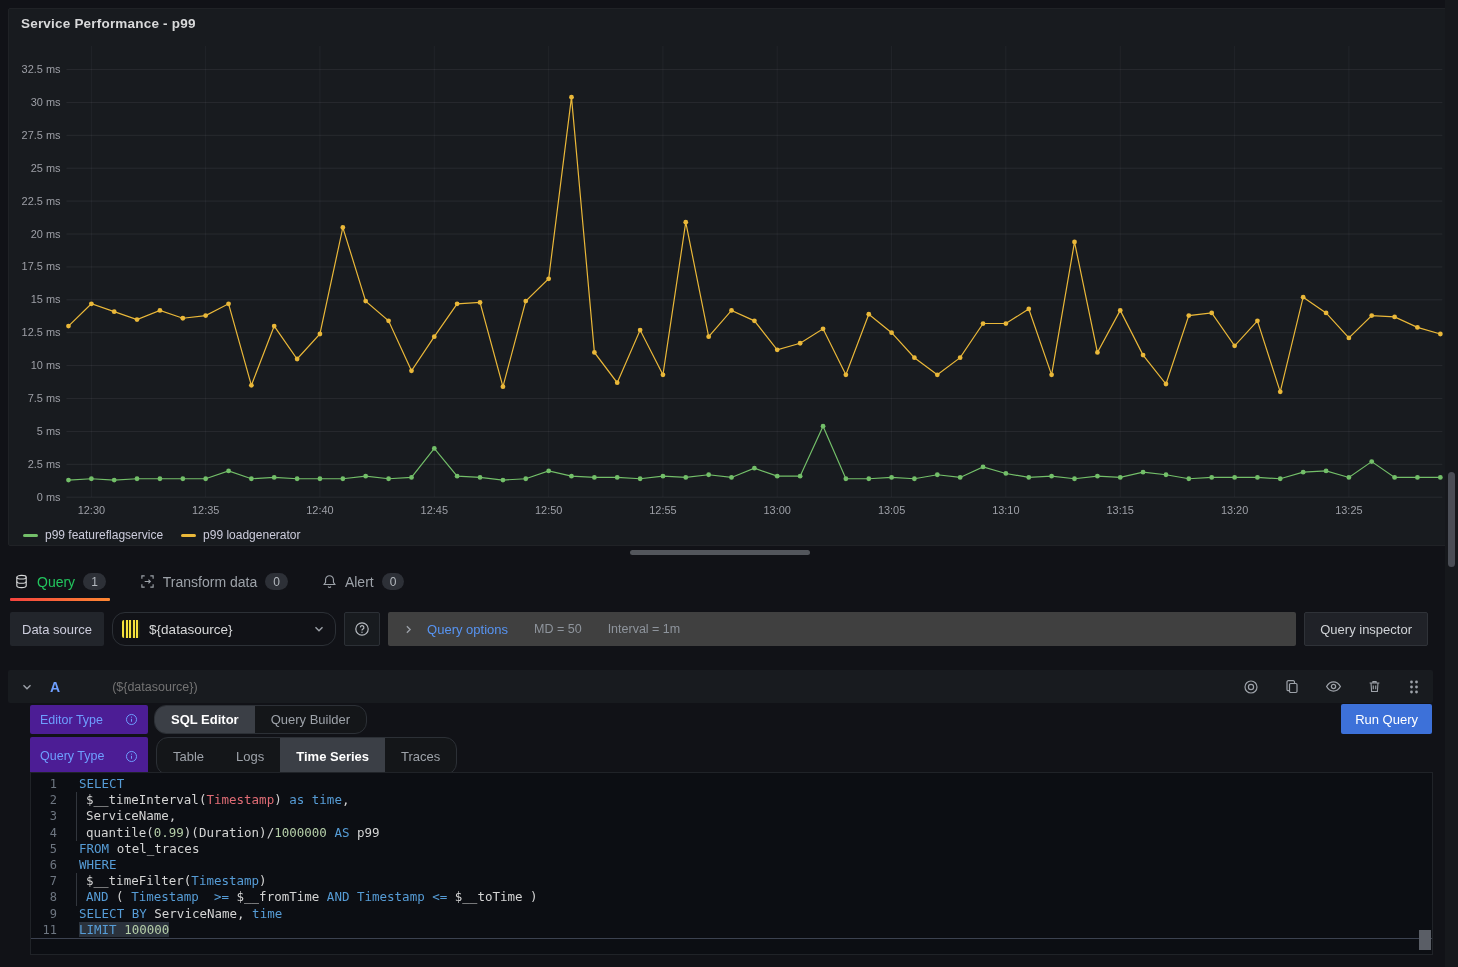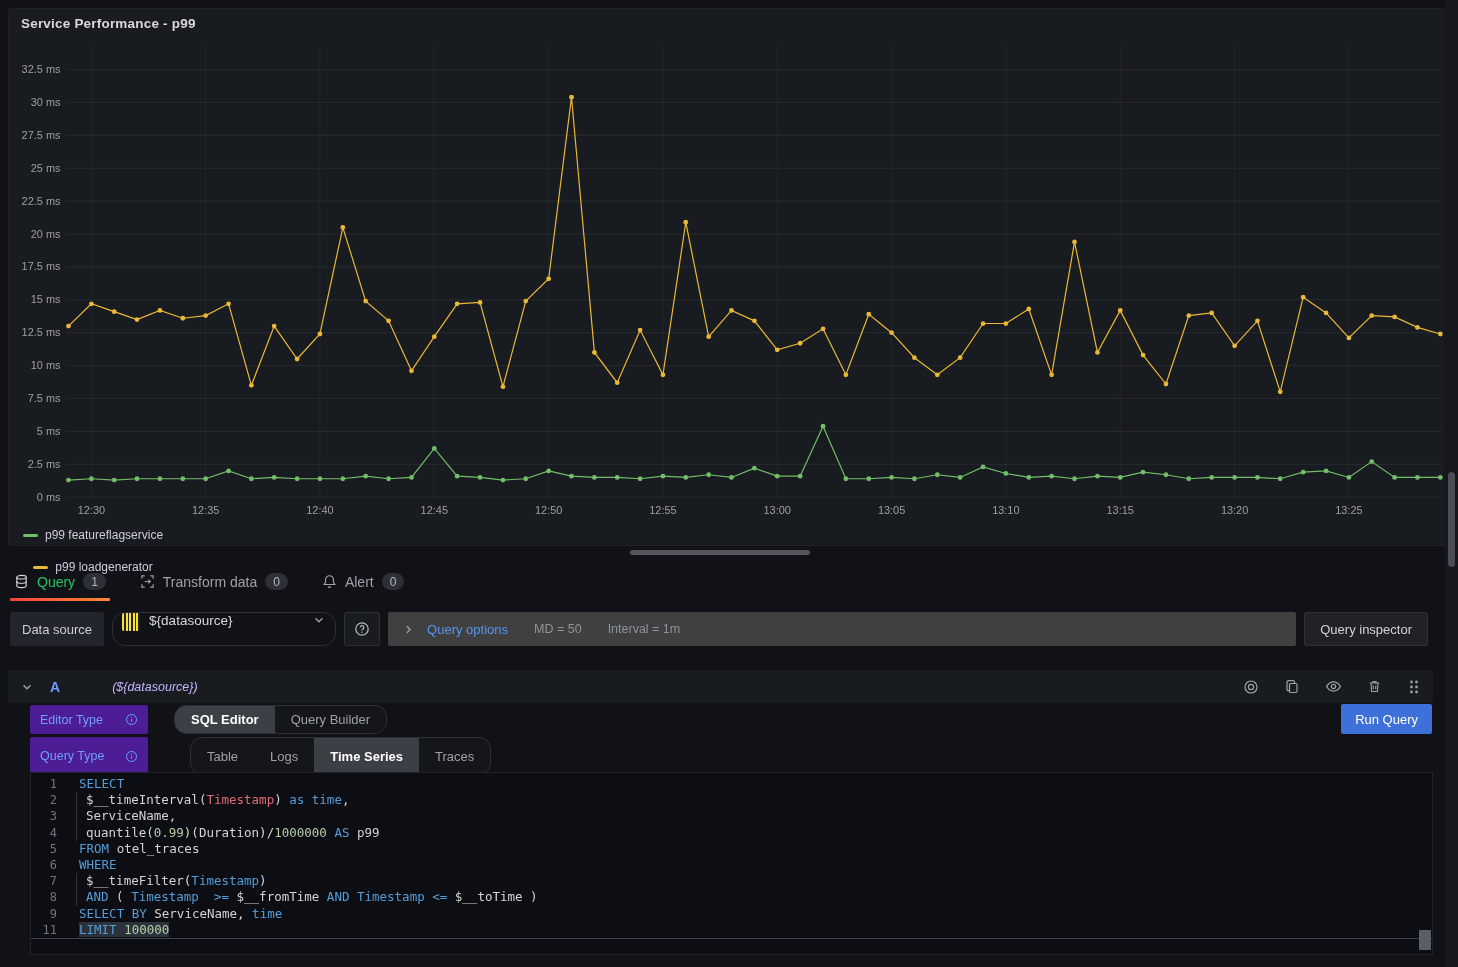--- a/index.html
+++ b/index.html
@@ -5,67 +5,67 @@
   html,body{margin:0;padding:0;}
   body{width:1458px;height:967px;background:#111217;position:relative;overflow:hidden;
        font-family:"Liberation Sans",sans-serif;-webkit-font-smoothing:antialiased;}
 
   
   .chart-panel{position:absolute;left:8px;top:8px;width:1442px;height:538px;background:#181b1f;
                border:1px solid #202226;border-radius:2px;box-sizing:border-box;}
   .panel-title{position:absolute;left:12px;top:7px;font-size:13.5px;font-weight:600;color:#d8d9da;letter-spacing:.2px;}
   svg.chart{position:absolute;inset:0;width:100%;height:100%;}
   svg.chart text.ax{font-family:"Liberation Sans",sans-serif;font-size:11px;fill:#9d9fa6;}
-  .legend{position:absolute;left:14px;top:519px;display:flex;gap:18px;align-items:center;flex-direction:column;}
+  .legend{position:absolute;left:14px;top:519px;display:flex;gap:18px;align-items:center;}
   .legend-item{display:flex;align-items:center;gap:7px;font-size:12px;color:#ccccdc;cursor:pointer;}
   .legend-swatch{width:15px;height:3px;border-radius:2px;}
 
   .hscroll{position:absolute;left:630px;top:550px;width:180px;height:5px;background:#53565c;border-radius:3px;}
 
   
   .tabs{position:absolute;left:10px;top:565px;height:33px;display:flex;gap:26px;align-items:center;}
   .tab{display:flex;gap:8px;align-items:center;position:relative;height:33px;padding:0 4px;cursor:pointer;color:#9da2a9;}
   .tab .lbl{font-size:14px;color:#9da2a9;}
   .tab.active .lbl{color:#22c55e;font-weight:500;}
   .tab.active::after{content:"";position:absolute;left:0;right:0;bottom:-3px;height:3px;
                      background:linear-gradient(90deg,#f5433e,#ff8833);border-radius:1px;}
   .tab svg{stroke:#9da2a9;}
   .tab.active svg{stroke:#d8d9da;}
   .badge{background:#2d3037;color:#b4b9bf;border-radius:9px;font-size:12px;padding:1.5px 8px;}
 
   
   .ds-row{position:absolute;left:10px;top:612px;width:1418px;height:34px;display:flex;align-items:stretch;gap:8px;}
   .ds-label{background:#22252b;border-radius:2px;display:flex;align-items:center;padding:0 12px;font-size:13px;color:#ccccdc;}
   .ds-select{width:224px;background:#111217;border:1px solid #2c3036;border-radius:13px;display:flex;
-             align-items:flex-start;gap:9px;padding:0 9px;box-sizing:border-box;cursor:pointer;}
+             align-items:center;gap:9px;padding:0 9px;box-sizing:border-box;cursor:pointer;}
   .ch-icon{width:18px;height:18px;border-radius:2px;flex:none;
            background:repeating-linear-gradient(90deg,#f5e13c 0px,#f5e13c 2px,#23230f 2px,#23230f 3.6px);}
   .ds-select .val{flex:1;font-size:13.5px;color:#d8d9da;}
   .help-btn{width:34px;border:1px solid #2c3036;background:#181b1f;border-radius:2px;display:flex;
             align-items:center;justify-content:center;color:#b6bac0;cursor:pointer;}
   .opts-bar{flex:1;background:#404040;border-radius:2px;display:flex;align-items:center;padding:0 14px;color:#9da2a9;}
   .opts-link{color:#5794f2;font-size:13px;margin-left:12px;cursor:pointer;}
   .opts-meta{color:#8e949c;font-size:12.5px;margin-left:26px;}
   .qi-btn{border:1px solid #2f3238;background:#202228;color:#d0d3d7;border-radius:2px;font-size:13px;
           display:flex;align-items:center;padding:12px 15px;cursor:pointer;}
 
   
   .card-header{position:absolute;left:8px;top:670px;width:1425px;height:33px;background:#181b1f;border-radius:2px;
                display:flex;align-items:center;box-sizing:border-box;padding:0 12px;color:#9da2a9;}
   .ref-id{color:#6e9fff;font-weight:600;font-size:14px;margin-left:16px;}
-  .ds-hint{color:#c4b5fd;font-style:italic;font-size:12.5px;margin-left:52px;}
+  .ds-hint{color:#737373;font-size:12.5px;margin-left:52px;}
   .hdr-icons{margin-left:auto;display:flex;gap:25px;align-items:center;}
   .hdr-icons span{display:flex;cursor:pointer;color:#9da2a9;}
 
   .row-et{position:absolute;left:30px;top:705px;display:flex;gap:6px;height:29px;}
-  .row-qt{position:absolute;left:30px;top:737px;display:flex;gap:22px;height:38px;}
+  .row-qt{position:absolute;left:30px;top:737px;display:flex;gap:8px;height:38px;}
   .lbl-chip{width:118px;box-sizing:border-box;background:#4c1d95;border-radius:2px;display:flex;align-items:center;
             justify-content:space-between;padding:0 10px;color:#6e9fff;font-size:12.5px;font-weight:500;}
   .lbl-chip svg{stroke:#6e9fff;}
-  .seg{display:flex;border:1px solid #2c3036;border-radius:12px;overflow:hidden;background:#141619;margin-left:20px;}
+  .seg{display:flex;border:1px solid #2c3036;border-radius:12px;overflow:hidden;background:#141619;}
   .seg-btn{padding:0 16px;display:flex;align-items:center;font-size:13px;color:#9da2a9;cursor:pointer;}
   .seg-btn.sel{background:#3b3f46;color:#ffffff;font-weight:600;}
   .run-btn{position:absolute;right:26px;top:704px;height:30px;background:#3d71d9;color:#fff;border-radius:2px;
            font-size:13px;font-weight:500;display:flex;align-items:center;padding:0 14px;cursor:pointer;}
 
   
   .editor{position:absolute;left:30px;top:772px;width:1403px;height:183px;background:#0c0e13;
           border:1px solid #202328;box-sizing:border-box;font-family:"DejaVu Sans Mono",monospace;
           font-size:12.5px;padding-top:3px;overflow:hidden;}
   .cl{display:flex;height:16.2px;line-height:16.2px;white-space:pre;}

